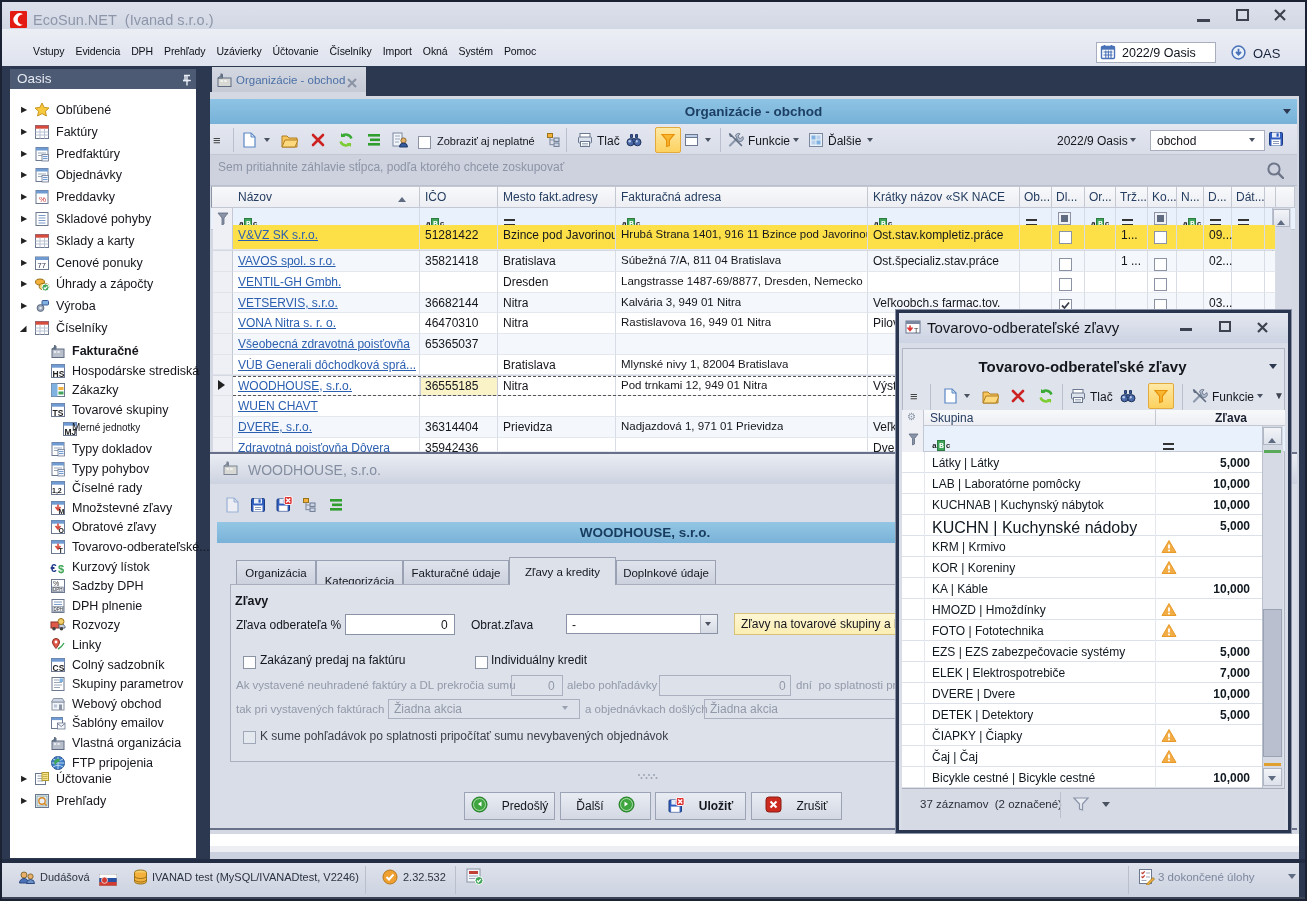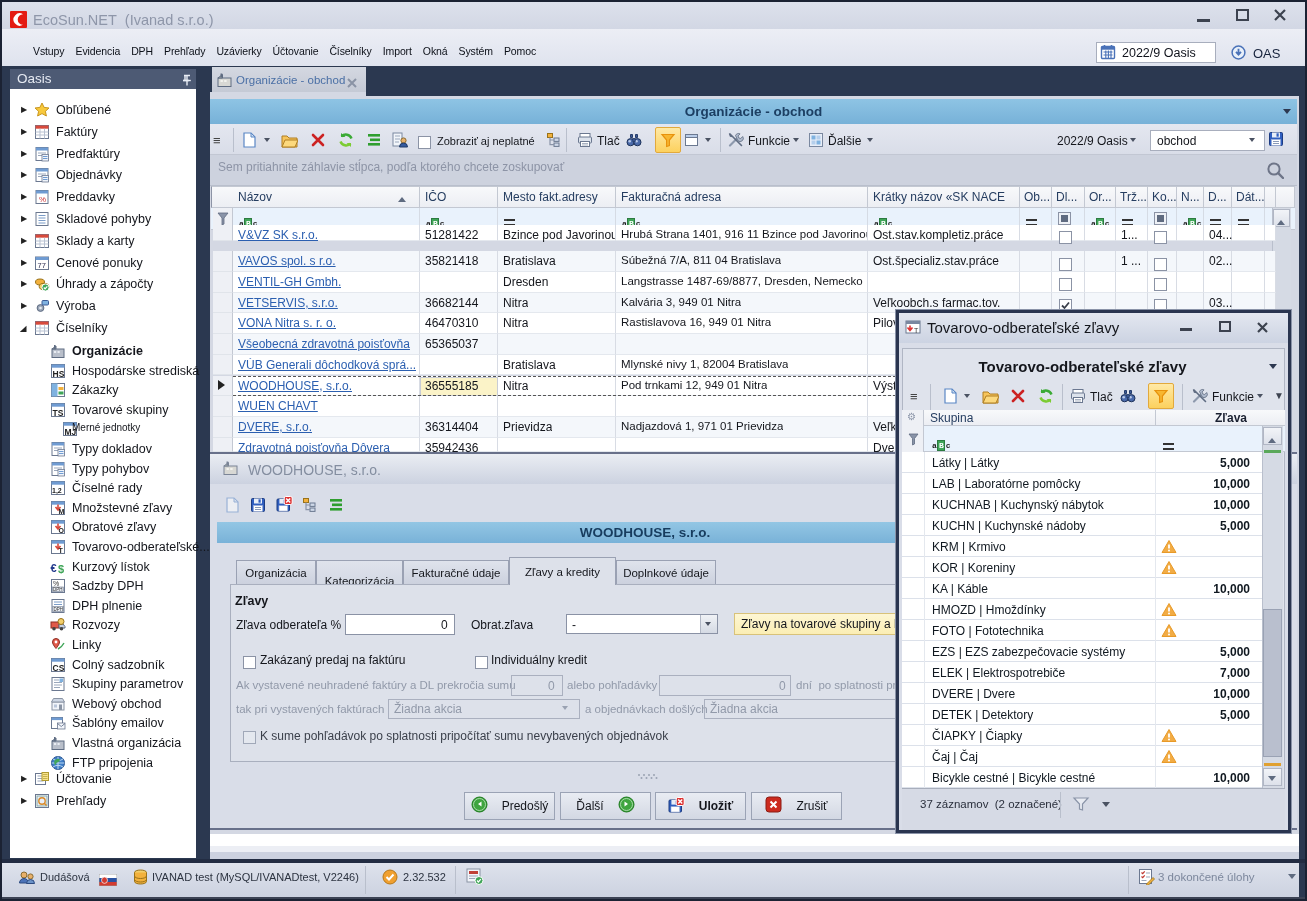--- a/index.html
+++ b/index.html
@@ -143,21 +143,21 @@
       <path d="M1.5 8 h13 M1.5 11 h13 M6 4.7 v9.8 M10.5 4.7 v9.8" stroke="#b9c2d2" stroke-width="1"></path>
     </svg></div>
 <div class="ab txt" style="left:56px;top:321px;font-size:12.5px;color:#14161c;">Číselníky</div>
 <div class="ab" style="left:50px;top:343px;"><svg width="16" height="16" viewBox="0 0 16 16" style="">
       <rect x="2" y="6" width="12" height="8.5" fill="#b9bfca" stroke="#5f6c82"></rect>
       <path d="M2 6 l4-3 v3 z" fill="#8a94a4" stroke="#5f6c82"></path>
       <rect x="4" y="2" width="1.6" height="4" fill="#5f6c82"></rect>
       <rect x="4" y="8" width="2.2" height="2" fill="#e8ecf2"></rect>
       <rect x="7.5" y="8" width="2.2" height="2" fill="#e8ecf2"></rect>
     </svg></div>
-<div class="ab txt" style="left:72px;top:344px;font-size:12.5px;font-weight:bold;color:#14161c;">Organizácie</div>
+<div class="ab txt" style="left:72px;top:344px;font-size:12.5px;font-weight:bold;color:#14161c;">Fakturačné</div>
 <div class="ab" style="left:50px;top:363px;"><svg width="16" height="16" viewBox="0 0 16 16" style="">
       <rect x="1.5" y="1.5" width="13" height="13" fill="#fff" stroke="#6b7890"></rect>
       <rect x="1.5" y="1.5" width="13" height="3.2" fill="#6f9bd2"></rect>
       <text x="2.5" y="13.5" font-size="8.5" font-weight="bold" fill="#222" font-family="Liberation Sans">HS</text>
     </svg></div>
 <div class="ab txt" style="left:72px;top:364px;font-size:12.5px;font-weight:normal;color:#14161c;">Hospodárske strediská</div>
 <div class="ab" style="left:50px;top:382px;"><svg width="16" height="16" viewBox="0 0 16 16" style="">
       <rect x="1.5" y="1.5" width="13" height="13" fill="#fff" stroke="#6b7890"></rect>
       <rect x="1.5" y="1.5" width="6" height="13" fill="#7fb2e0"></rect>
       <rect x="8.5" y="5" width="5" height="3" fill="#f3b13c"></rect>
@@ -492,21 +492,21 @@
       <span style="display:inline-block;width:8px;height:11px;background:#3fa558;border:1px solid #2c7b40;color:#fff;font-size:8px;font-weight:bold;text-align:center;line-height:10px;margin:0 0.5px;">B</span>
       <span style="font-size:8px;font-weight:bold;color:#222;">c</span>
     </span></div>
 <div class="ab" style="left:1204px;top:208px;width:28px;height:21px;border-right:1px solid #d5dbe4;"></div>
 <div class="ab" style="left:1210px;top:212px;"><span style="display:inline-block;width:11px;height:7px;border-top:2px solid #333;border-bottom:2px solid #333;"></span></div>
 <div class="ab" style="left:1232px;top:208px;width:33px;height:21px;border-right:1px solid #d5dbe4;"></div>
 <div class="ab" style="left:1238px;top:212px;"><span style="display:inline-block;width:11px;height:7px;border-top:2px solid #333;border-bottom:2px solid #333;"></span></div>
 <div class="ab" style="left:1272px;top:208px;width:19px;height:244px;background:#d5dae4;border-left:1px solid #b9bfcc;"></div>
 <div class="ab" style="left:1273px;top:209px;width:17px;height:18px;background:linear-gradient(#f2f4f8,#dde1ea);border:1px solid #b0b6c4;"></div>
 <div class="ab" style="left:1277px;top:216px;width:0;height:0;border:4px solid transparent;border-bottom:5px solid #5f6b80;"></div>
-<div class="ab" style="left:213px;top:225px;width:1063px;height:16px;background:#ffffff;">
+<div class="ab" style="left:213px;top:225px;width:1063px;height:25px;background:#fde047;">
 <div style="position:absolute;left:0;top:0;width:20px;height:100%;background:#eef0f5;border-right:1px solid #c3c8d2;border-bottom:1px solid #e0e4ea;"></div>
 <div style="position:absolute;left:20px;top:0;width:187px;height:100%;border-right:1px solid #d8dce4;border-bottom:1px solid #e4e8ee;"></div>
 <div style="position:absolute;left:207px;top:0;width:78px;height:100%;border-right:1px solid #d8dce4;border-bottom:1px solid #e4e8ee;"></div>
 <div style="position:absolute;left:285px;top:0;width:118px;height:100%;border-right:1px solid #d8dce4;border-bottom:1px solid #e4e8ee;"></div>
 <div style="position:absolute;left:403px;top:0;width:252px;height:100%;border-right:1px solid #d8dce4;border-bottom:1px solid #e4e8ee;"></div>
 <div style="position:absolute;left:655px;top:0;width:152px;height:100%;border-right:1px solid #d8dce4;border-bottom:1px solid #e4e8ee;"></div>
 <div style="position:absolute;left:807px;top:0;width:32px;height:100%;border-right:1px solid #d8dce4;border-bottom:1px solid #e4e8ee;"></div>
 <div style="position:absolute;left:839px;top:0;width:33px;height:100%;border-right:1px solid #d8dce4;border-bottom:1px solid #e4e8ee;"></div>
 <div style="position:absolute;left:872px;top:0;width:31px;height:100%;border-right:1px solid #d8dce4;border-bottom:1px solid #e4e8ee;"></div>
 <div style="position:absolute;left:903px;top:0;width:32px;height:100%;border-right:1px solid #d8dce4;border-bottom:1px solid #e4e8ee;"></div>
@@ -516,21 +516,21 @@
 <div style="position:absolute;left:1019px;top:0;width:33px;height:100%;border-right:1px solid #d8dce4;border-bottom:1px solid #e4e8ee;"></div>
 <div style="position:absolute;left:1052px;top:0;width:11px;height:100%;border-right:1px solid #d8dce4;border-bottom:1px solid #e4e8ee;"></div>
 <div class="txt" style="position:absolute;left:25px;top:3px;font-size:12px;color:#2b5fb0;text-decoration:underline;max-width:180px;overflow:hidden;">V&amp;VZ SK s.r.o.</div>
 <div class="txt" style="position:absolute;left:212px;top:3px;font-size:12px;color:#14161c;">51281422</div>
 <div class="txt" style="position:absolute;left:290px;top:3px;font-size:12px;color:#14161c;max-width:112px;overflow:hidden;">Bzince pod Javorinou</div>
 <div class="txt" style="position:absolute;left:408px;top:3px;font-size:11.5px;color:#14161c;max-width:246px;overflow:hidden;">Hrubá Strana 1401, 916 11 Bzince pod Javorinou</div>
 <div class="txt" style="position:absolute;left:660px;top:3px;font-size:12px;color:#14161c;max-width:148px;overflow:hidden;">Ost.stav.kompletiz.práce</div>
 <div style="position:absolute;left:846px;top:3px;"><span style="position:relative;display:inline-block;width:13px;height:13px;background:#fff;border:1px solid #8b93a5;box-sizing:border-box;vertical-align:middle;"></span></div>
 <div style="position:absolute;left:941px;top:3px;"><span style="position:relative;display:inline-block;width:13px;height:13px;background:#fff;border:1px solid #8b93a5;box-sizing:border-box;vertical-align:middle;"></span></div>
 <div class="txt" style="position:absolute;left:908px;top:3px;font-size:12px;color:#14161c;">1...</div>
-<div class="txt" style="position:absolute;left:996px;top:3px;font-size:12px;color:#14161c;">04...</div>
+<div class="txt" style="position:absolute;left:996px;top:3px;font-size:12px;color:#14161c;">09...</div>
 </div>
 <div class="ab" style="left:213px;top:251.3px;width:1063px;height:20.7px;background:#f4f7fb;">
 <div style="position:absolute;left:0;top:0;width:20px;height:100%;background:#eef0f5;border-right:1px solid #c3c8d2;border-bottom:1px solid #e0e4ea;"></div>
 <div style="position:absolute;left:20px;top:0;width:187px;height:100%;border-right:1px solid #d8dce4;border-bottom:1px solid #e4e8ee;"></div>
 <div style="position:absolute;left:207px;top:0;width:78px;height:100%;border-right:1px solid #d8dce4;border-bottom:1px solid #e4e8ee;"></div>
 <div style="position:absolute;left:285px;top:0;width:118px;height:100%;border-right:1px solid #d8dce4;border-bottom:1px solid #e4e8ee;"></div>
 <div style="position:absolute;left:403px;top:0;width:252px;height:100%;border-right:1px solid #d8dce4;border-bottom:1px solid #e4e8ee;"></div>
 <div style="position:absolute;left:655px;top:0;width:152px;height:100%;border-right:1px solid #d8dce4;border-bottom:1px solid #e4e8ee;"></div>
 <div style="position:absolute;left:807px;top:0;width:32px;height:100%;border-right:1px solid #d8dce4;border-bottom:1px solid #e4e8ee;"></div>
 <div style="position:absolute;left:839px;top:0;width:33px;height:100%;border-right:1px solid #d8dce4;border-bottom:1px solid #e4e8ee;"></div>
@@ -1042,21 +1042,21 @@
 <div class="ab txt" style="z-index:100;left:932px;top:477px;font-size:12px;color:#101820;">LAB | Laboratórne pomôcky</div>
 <div class="ab txt" style="z-index:100;left:1155px;top:477px;width:95px;text-align:right;font-size:12px;font-weight:bold;color:#101820;">10,000</div>
 <div class="ab" style="z-index:100;left:902px;top:494px;width:363px;height:21px;border-bottom:1px solid #dce1ea;"></div>
 <div class="ab" style="z-index:100;left:924px;top:494px;width:1px;height:21px;background:#e4e8ee;"></div>
 <div class="ab" style="z-index:100;left:1155px;top:494px;width:1px;height:21px;background:#e4e8ee;"></div>
 <div class="ab txt" style="z-index:100;left:932px;top:498px;font-size:12px;color:#101820;">KUCHNAB | Kuchynský nábytok</div>
 <div class="ab txt" style="z-index:100;left:1155px;top:498px;width:95px;text-align:right;font-size:12px;font-weight:bold;color:#101820;">10,000</div>
 <div class="ab" style="z-index:100;left:902px;top:515px;width:363px;height:21px;border-bottom:1px solid #dce1ea;"></div>
 <div class="ab" style="z-index:100;left:924px;top:515px;width:1px;height:21px;background:#e4e8ee;"></div>
 <div class="ab" style="z-index:100;left:1155px;top:515px;width:1px;height:21px;background:#e4e8ee;"></div>
-<div class="ab txt" style="z-index:100;left:932px;top:519px;font-size:12px;color:#101820;">KUCHN | Kuchynské nádoby</div>
+<div class="ab txt" style="z-index:100;left:932px;top:519px;font-size:16px;color:#101820;">KUCHN | Kuchynské nádoby</div>
 <div class="ab txt" style="z-index:100;left:1155px;top:519px;width:95px;text-align:right;font-size:12px;font-weight:bold;color:#101820;">5,000</div>
 <div class="ab" style="z-index:100;left:902px;top:536px;width:363px;height:21px;border-bottom:1px solid #dce1ea;"></div>
 <div class="ab" style="z-index:100;left:924px;top:536px;width:1px;height:21px;background:#e4e8ee;"></div>
 <div class="ab" style="z-index:100;left:1155px;top:536px;width:1px;height:21px;background:#e4e8ee;"></div>
 <div class="ab txt" style="z-index:100;left:932px;top:540px;font-size:12px;color:#101820;">KRM | Krmivo</div>
 <div class="ab" style="z-index:100;left:1161px;top:539px;"><svg width="16" height="15" viewBox="0 0 16 15" style="">
       <path d="M8 1.5 L15 13.5 H1 Z" fill="#f2ac45" stroke="#e89a28" stroke-width="1"></path>
       <path d="M8 5.5 v4" stroke="#fff" stroke-width="1.8"></path>
       <circle cx="8" cy="11.6" r="1" fill="#fff"></circle>
     </svg></div>

